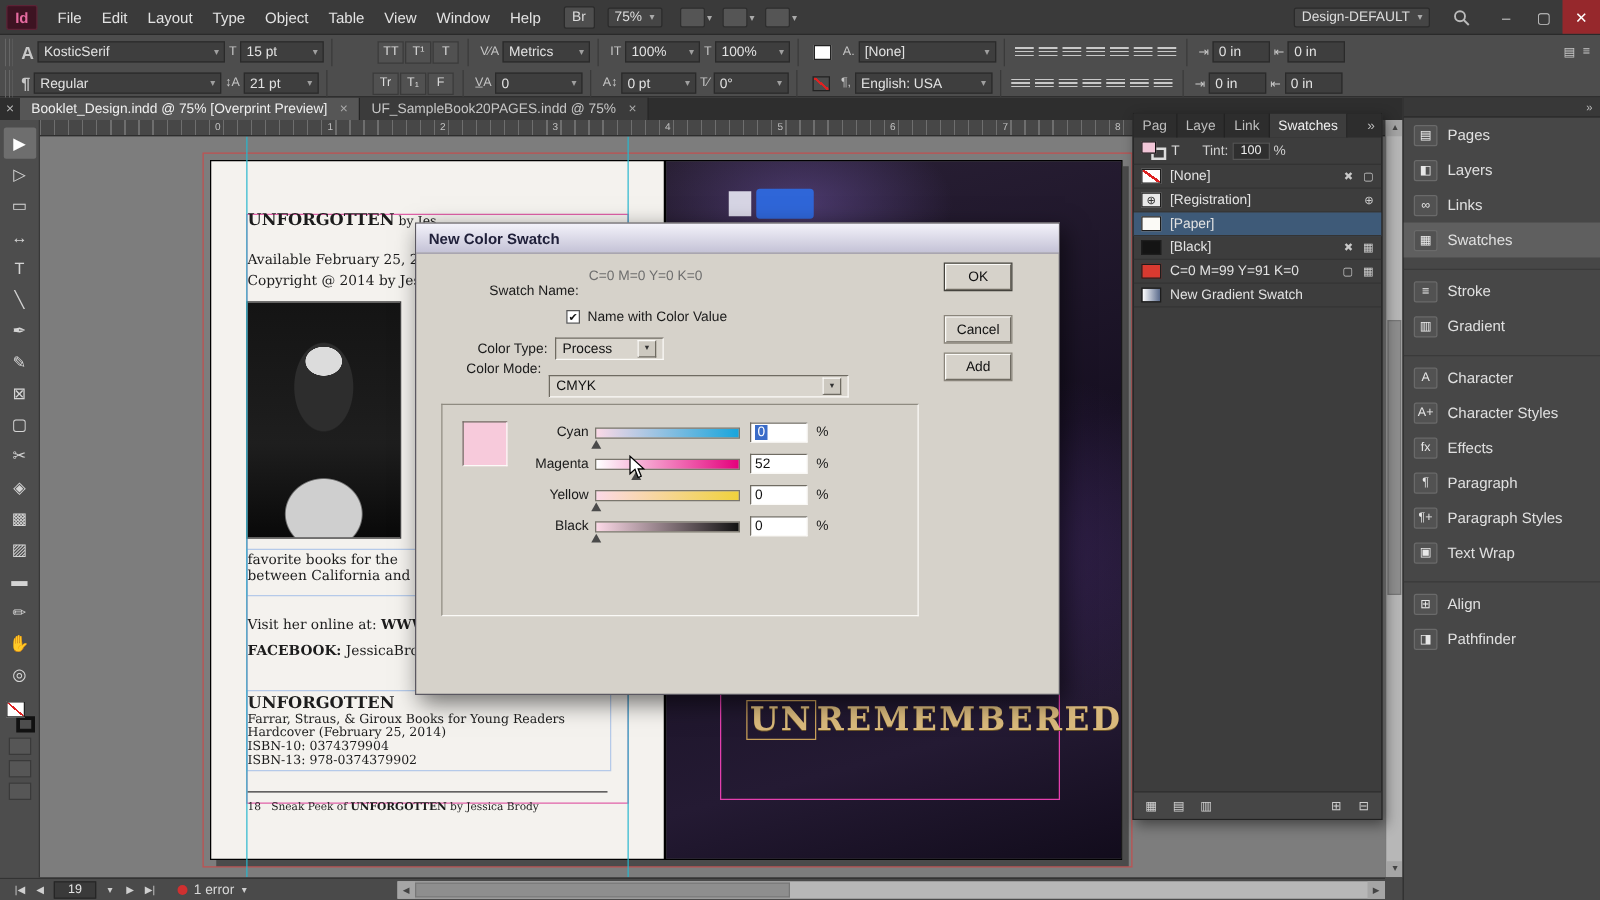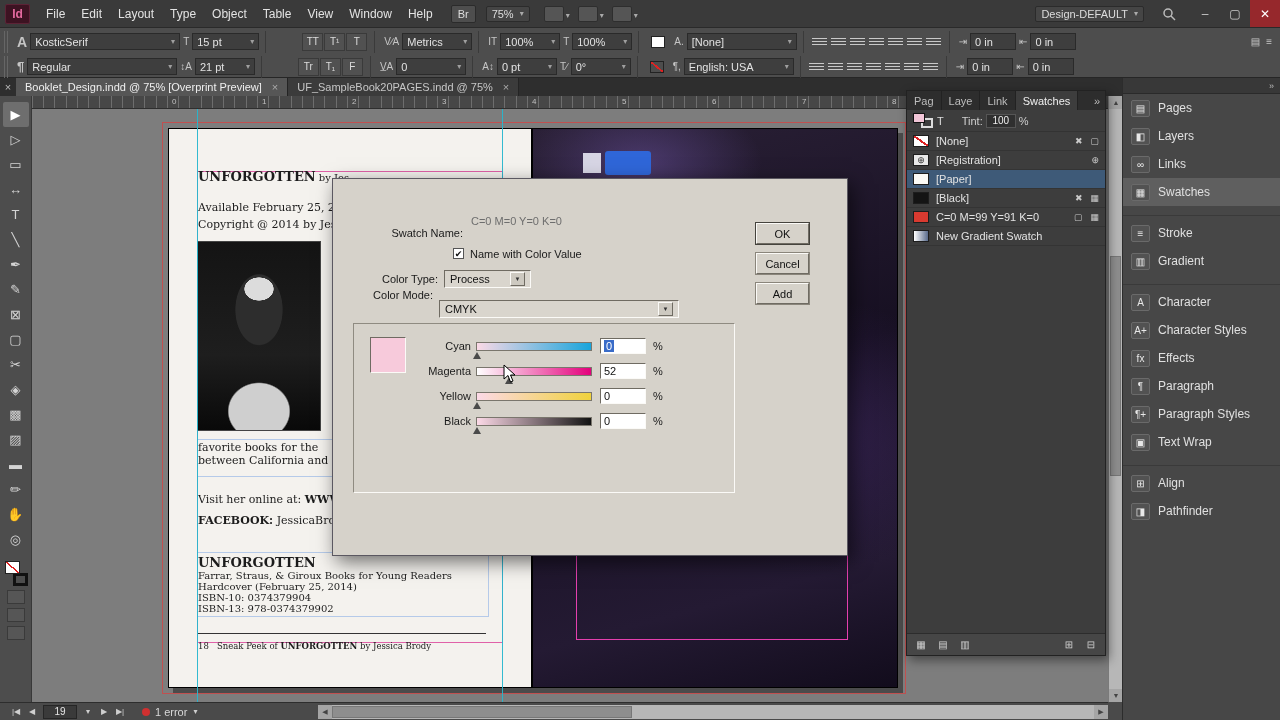--- a/index.html
+++ b/index.html
@@ -388,20 +388,23 @@
       <div class="pl-line serif" style="top:512px;font-size:8.5px">
         <span>18</span>&nbsp;&nbsp;
         <span>Sneak Peek of </span><b>UNFORGOTTEN</b><span> by Jessica Brody</span>
       </div>
     </div>
 
     <div class="pageR">
       <div class="pr-frag1"></div>
       <div class="pr-frag2"></div>
       <div class="pr-selframe"></div>
+      <div class="pr-title serif">
+        <span class="unbox">UN</span><span>REMEMBERED</span>
+      </div>
     </div>
   </div>
   <div class="guide" style="left:165px"></div>
   <div class="guide" style="left:470px"></div>
 </div>
 
 <div class="vscroll">
   <span class="varr" style="top:0">▲</span>
   <div class="vthumb"></div>
   <span class="varr" style="bottom:0">▼</span>
@@ -554,20 +557,23 @@
   <span class="navbtn">▾</span>
   <div class="hscroll">
     <span class="harr">◀</span>
     <div class="hthumb"></div>
     <span class="harr" style="margin-left:auto">▶</span>
   </div>
 </div>
 <div class="corner"></div>
 
 <div class="dialog">
+  <div class="dlgtitle">
+      <span>New Color Swatch</span>
+    </div>
 
   <div class="dlglabel right" style="left:46px;top:48px;width:84px">Swatch Name:</div>
   <div class="dlglabel dis" style="left:138px;top:36px">C=0 M=0 Y=0 K=0</div>
 
   <span class="cb" style="left:120px;top:69px">✔</span>
   <div class="dlglabel" style="left:137px;top:69px">Name with Color Value</div>
 
   <div class="dlglabel right" style="left:30px;top:94px;width:75px">Color Type:</div>
   <div class="dd" style="left:111px;top:91px;width:87px">
     <span>Process</span>
@@ -617,20 +623,20 @@
     <span class="chlabel">Black</span>
     <span class="track tr-k">
         <span class="handle" style="left: calc(0% - 4px);"></span>
       </span>
     <span class="valbox">
         <span>0</span>
       </span>
     <span class="unit">%</span>
   </div>
 
-  <div class="dlgbtn default" style="top:44px">OK</div>
+  <div class="dlgbtn default" style="top:32px">OK</div>
   <div class="dlgbtn" style="top:74px">Cancel</div>
   <div class="dlgbtn" style="top:104px">Add</div>
 </div>
 
 <svg class="cursor" width="14" height="20" viewBox="0 0 14 20">
   <path d="M1,1 L1,15 L5,11.5 L7.5,18 L10,17 L7.5,11 L12,11 Z" fill="#fff" stroke="#000" stroke-width="1"></path>
 </svg>
 
 </body></html>

